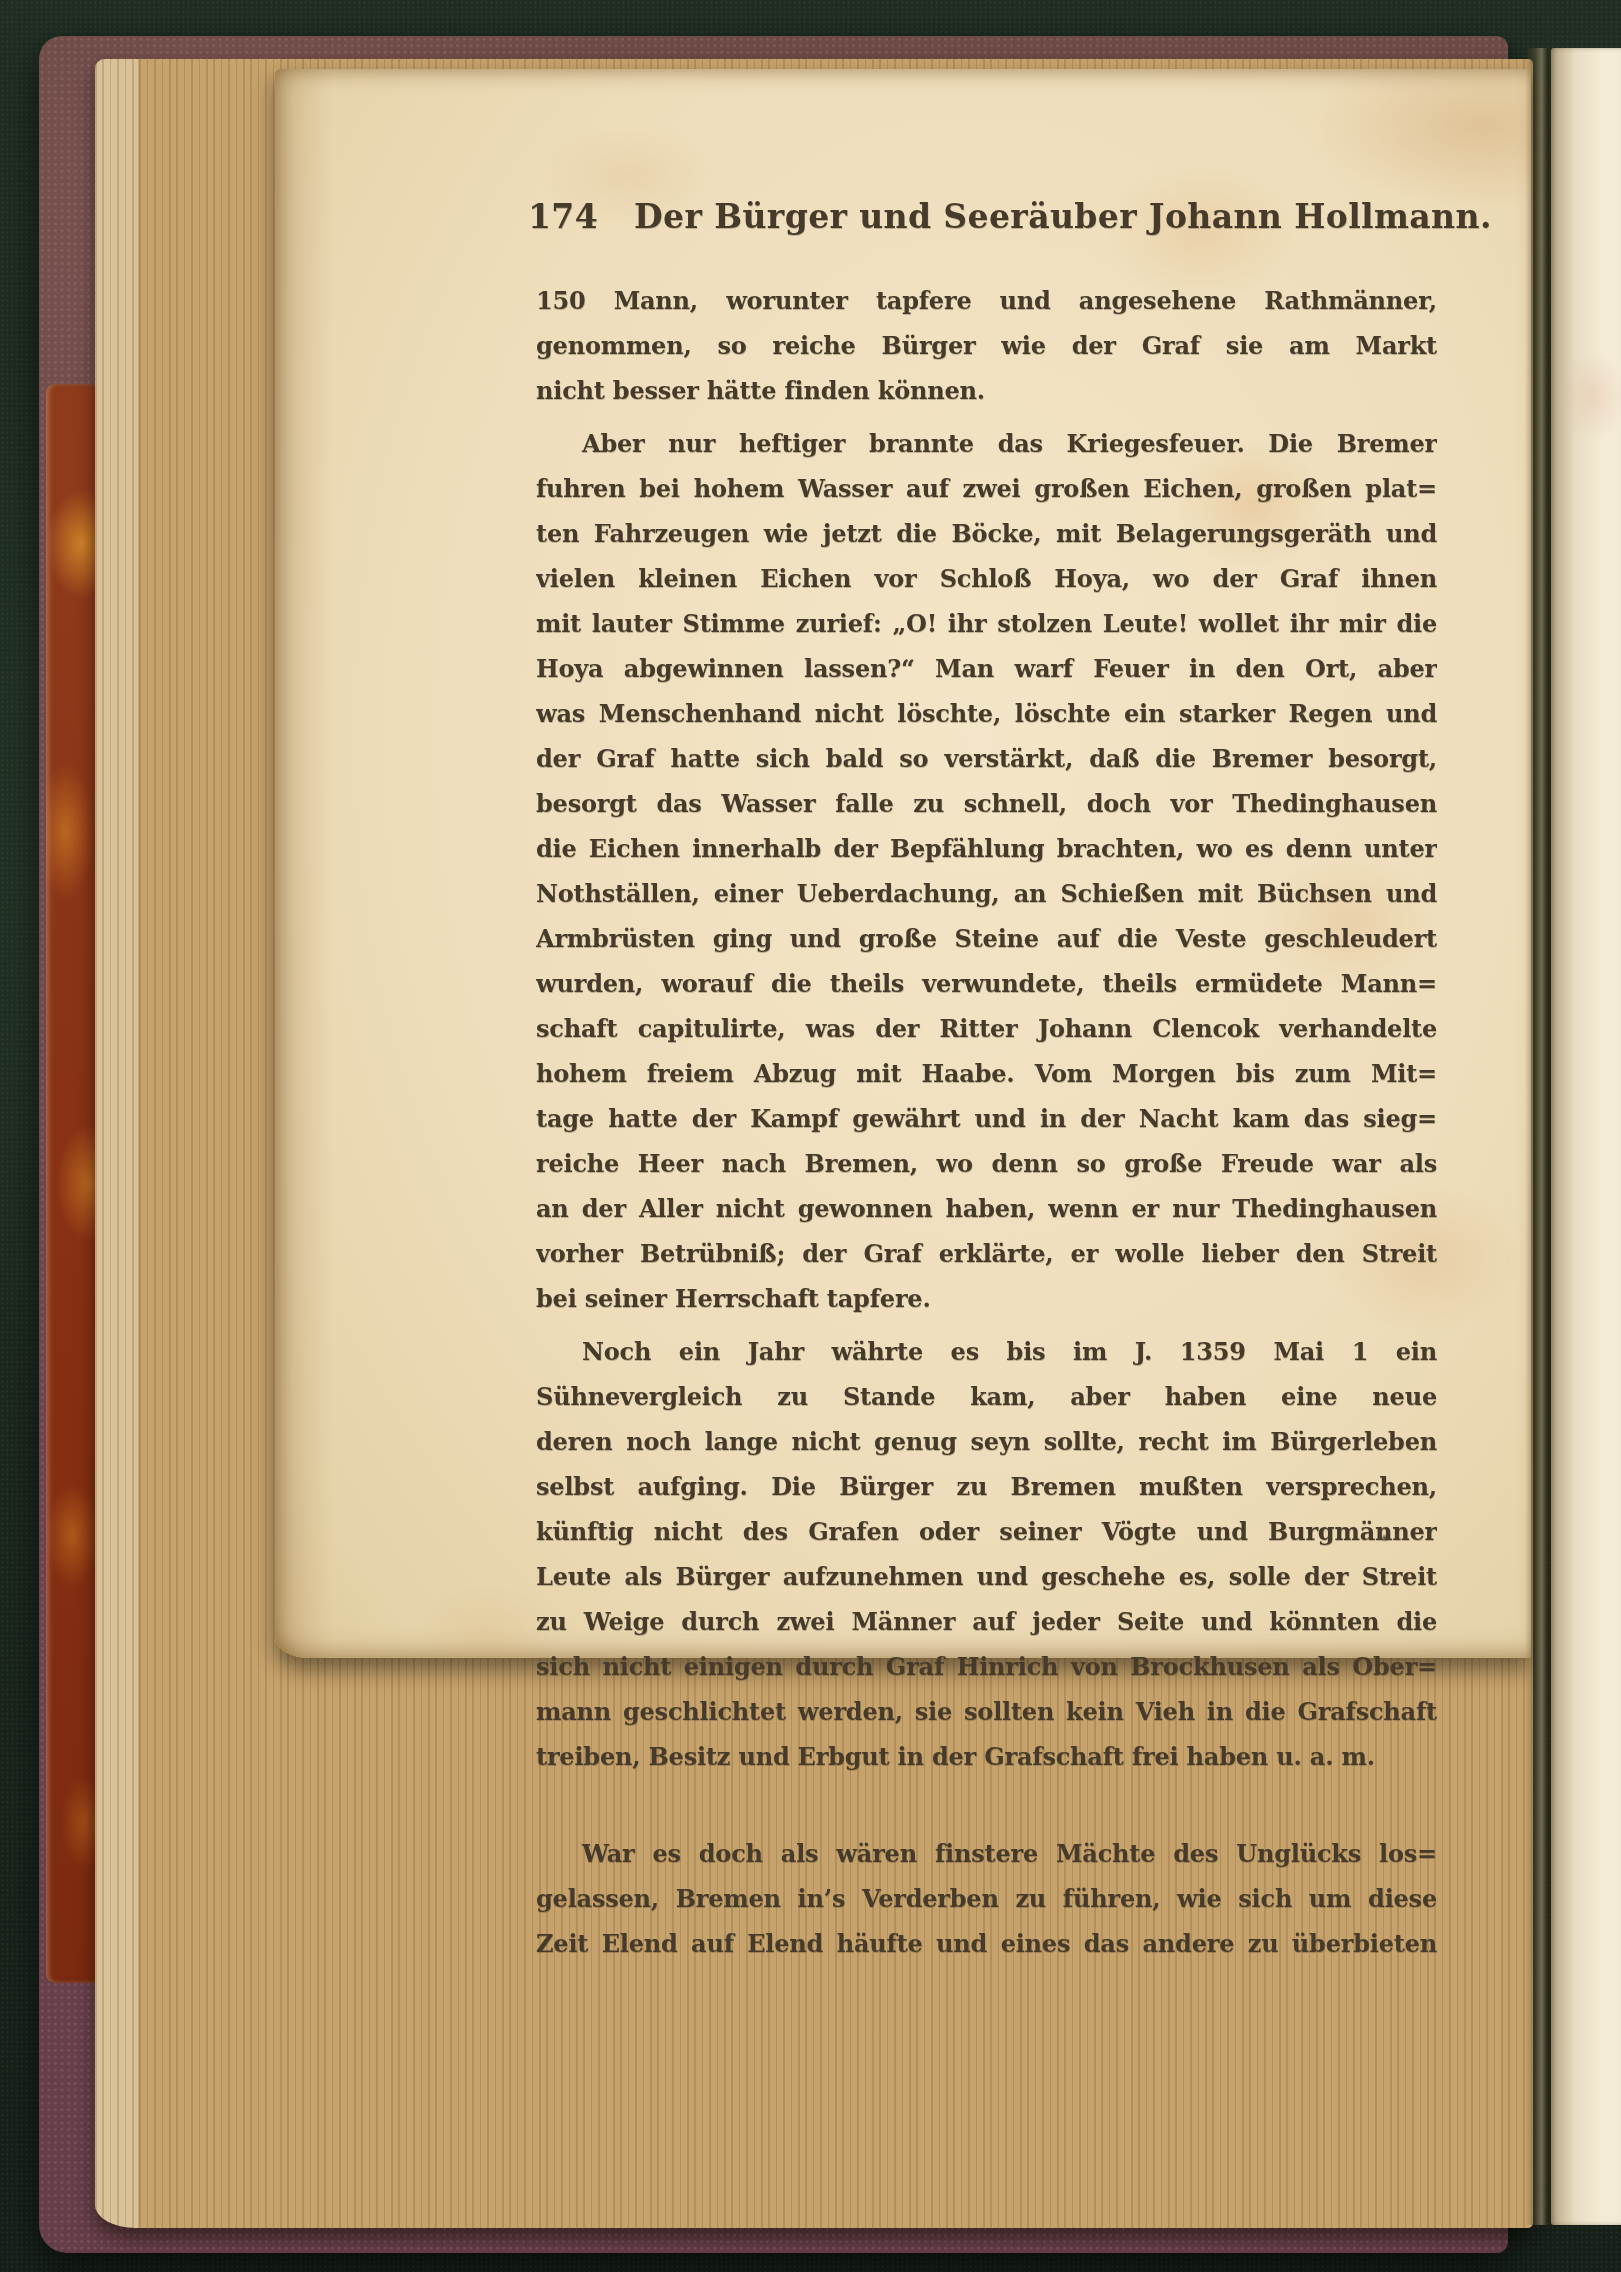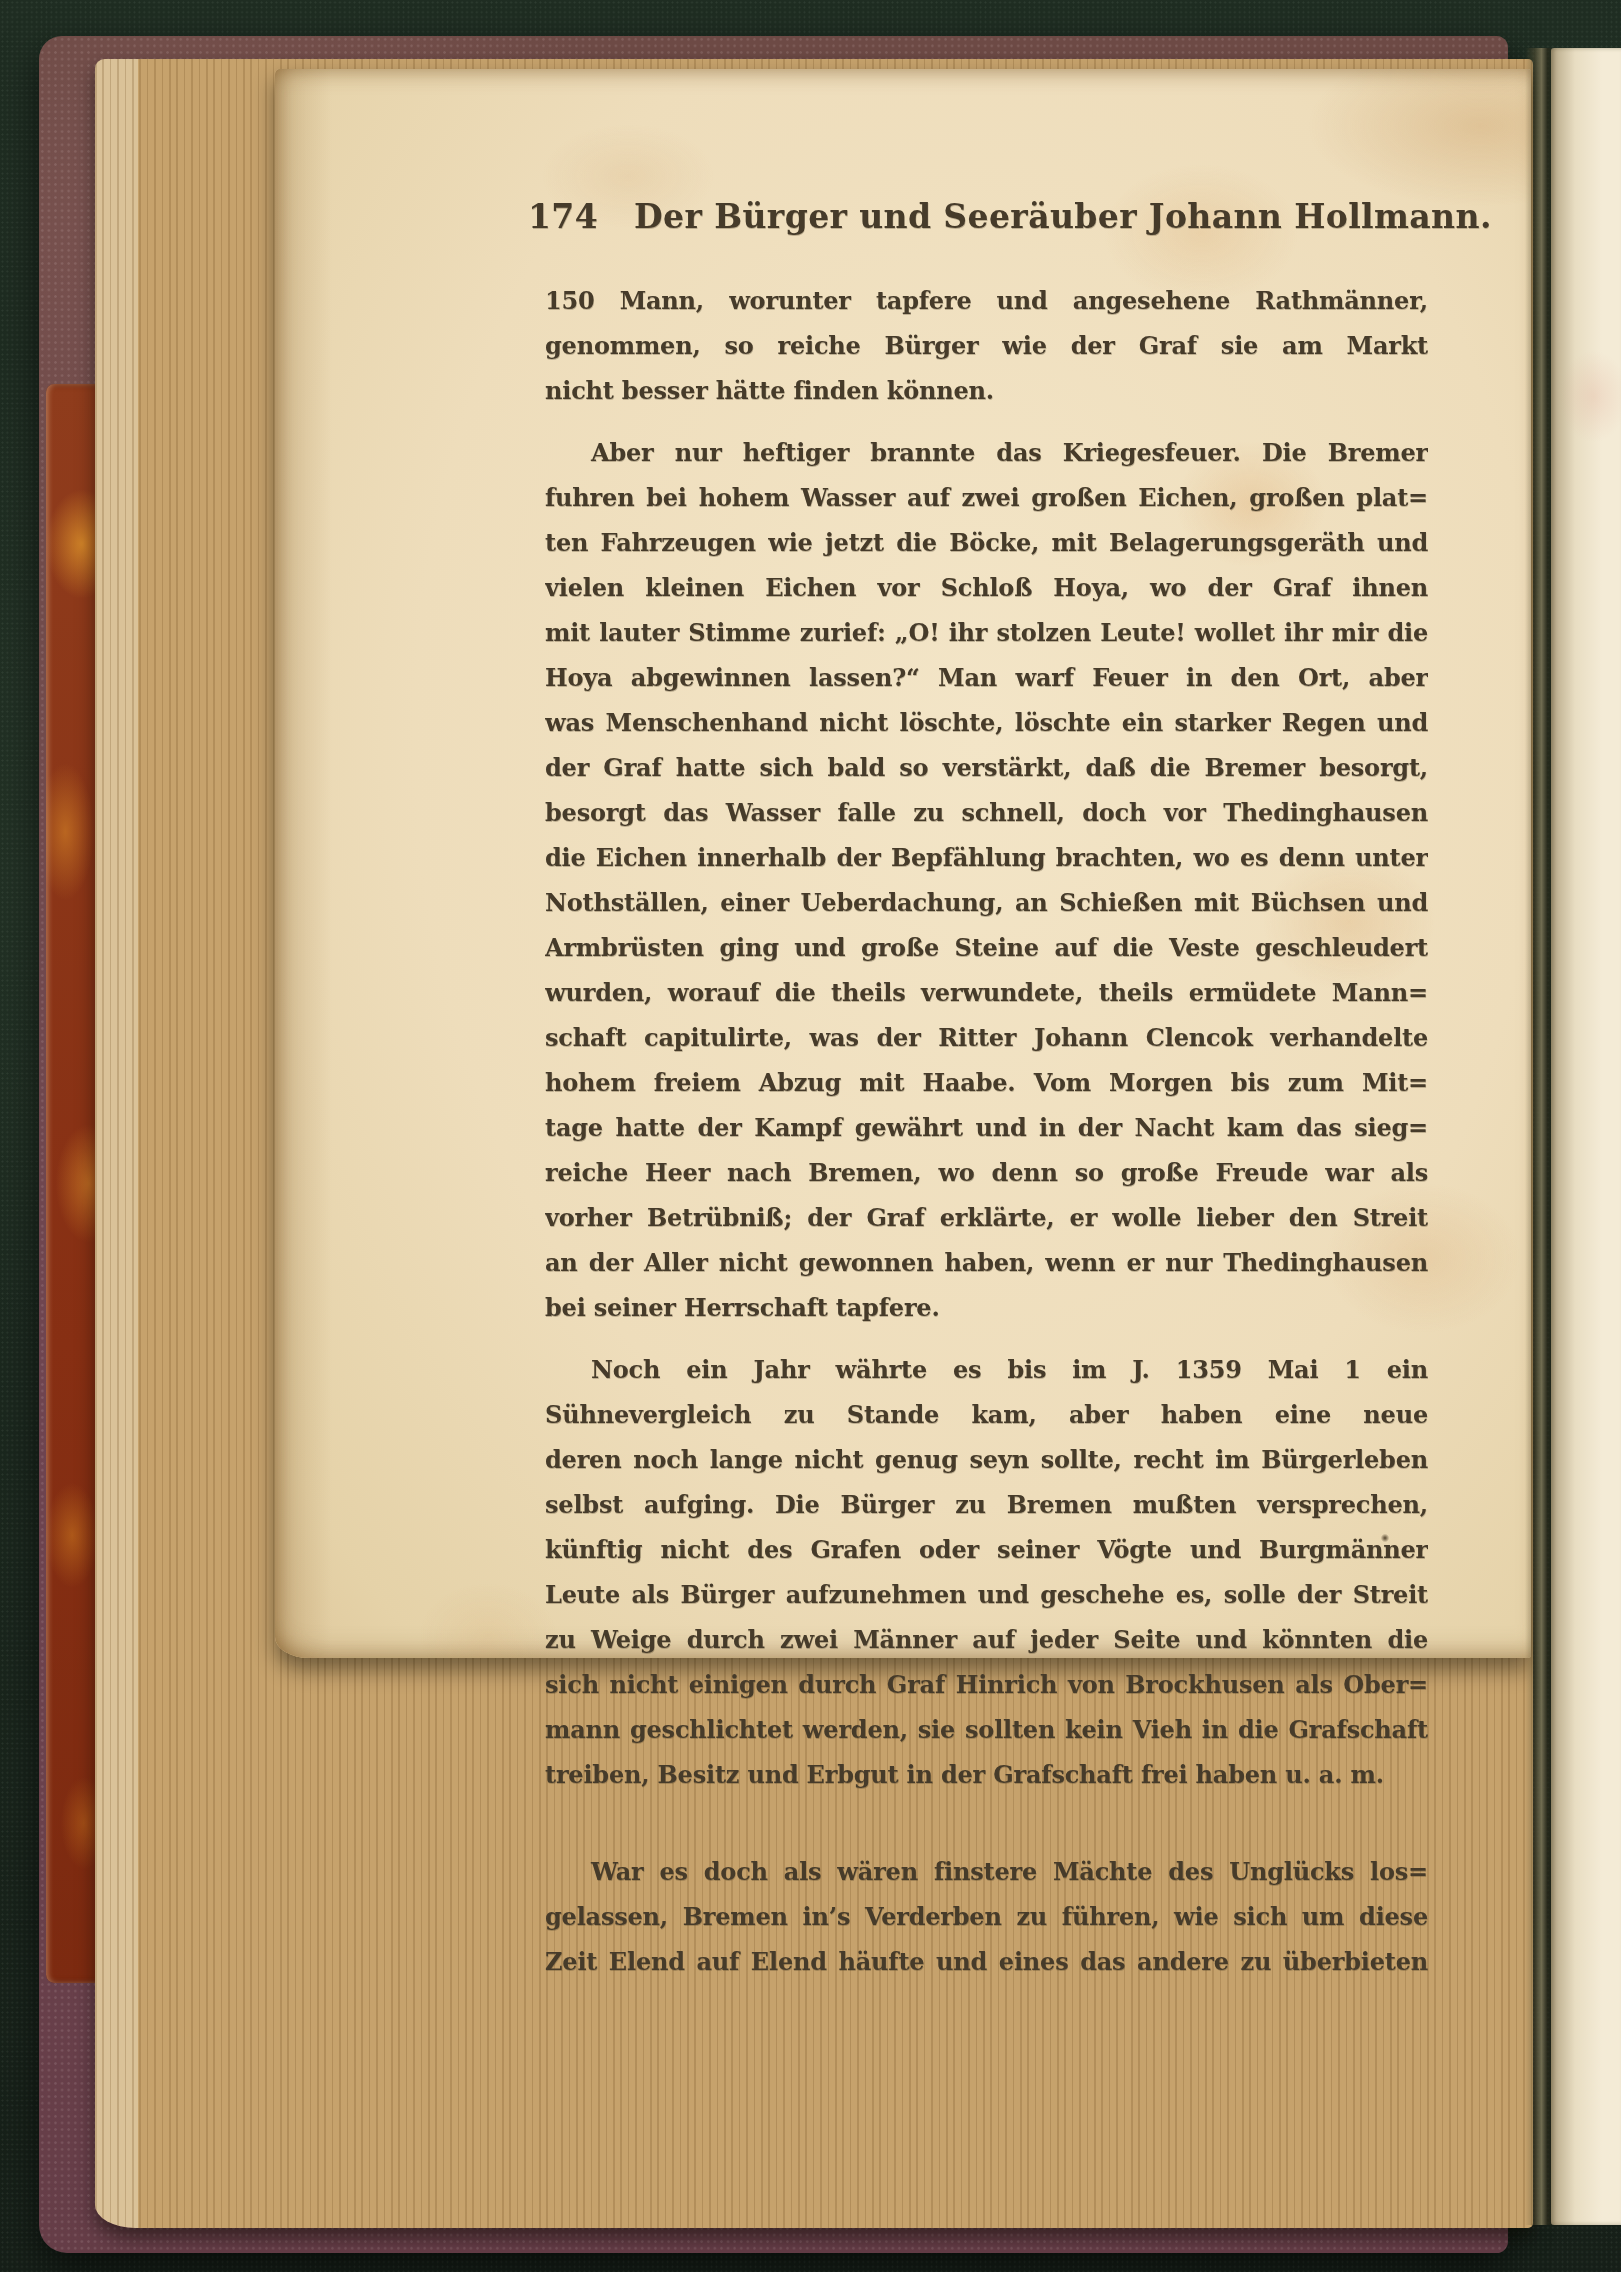--- a/index.html
+++ b/index.html
@@ -113,21 +113,21 @@
     margin:0 0 38px 0;white-space:nowrap;
   }
   .line{
     font-size:24px;line-height:45px;height:45px;
     letter-spacing:-0.2px;
     text-align:justify;text-align-last:justify;
     overflow:hidden;
   }
   .line.last{text-align-last:left;}
   .line.indent{text-indent:46px;}
-  .para{margin:17px;}
+  .para{margin:8px;}
   .para.gap{margin-top:52px;}
 </style>
 </head>
 <body>
 
 <div class="scene">
   <div class="backdrop"></div>
   <div class="cover"></div>
   <div class="spine-marble"></div>
   <div class="page-edges"></div>
@@ -157,22 +157,22 @@
         <div class="line">der Graf hatte sich bald so verstärkt, daß die Bremer besorgt,</div>
         <div class="line">besorgt das Wasser falle zu schnell, doch vor Thedinghausen fuhren</div>
         <div class="line">die Eichen innerhalb der Bepfählung brachten, wo es denn unter</div>
         <div class="line">Nothställen, einer Ueberdachung, an Schießen mit Büchsen und</div>
         <div class="line">Armbrüsten ging und große Steine auf die Veste geschleudert</div>
         <div class="line">wurden, worauf die theils verwundete, theils ermüdete Mann=</div>
         <div class="line">schaft capitulirte, was der Ritter Johann Clencok verhandelte</div>
         <div class="line">hohem freiem Abzug mit Haabe.  Vom Morgen bis zum Mit=</div>
         <div class="line">tage hatte der Kampf gewährt und in der Nacht kam das sieg=</div>
         <div class="line">reiche Heer nach Bremen, wo denn so große Freude war als</div>
+        <div class="line">an der Aller nicht gewonnen haben, wenn er nur Thedinghausen</div>
         <div class="line">vorher Betrübniß; der Graf erklärte, er wolle lieber den Streit</div>
-        <div class="line">an der Aller nicht gewonnen haben, wenn er nur Thedinghausen</div>
         <div class="line last">bei seiner Herrschaft tapfere.</div>
       </div>
 
       <div class="para">
         <div class="line indent">Noch ein Jahr währte es bis im J. 1359 Mai 1 ein</div>
         <div class="line">Sühnevergleich zu Stande kam, aber haben eine neue Unglückssaat,</div>
         <div class="line">deren noch lange nicht genug seyn sollte, recht im Bürgerleben</div>
         <div class="line">selbst aufging.  Die Bürger zu Bremen mußten versprechen,</div>
         <div class="line">künftig nicht des Grafen oder seiner Vögte und Burgmänner</div>
         <div class="line">Leute als Bürger aufzunehmen und geschehe es, solle der Streit</div>

